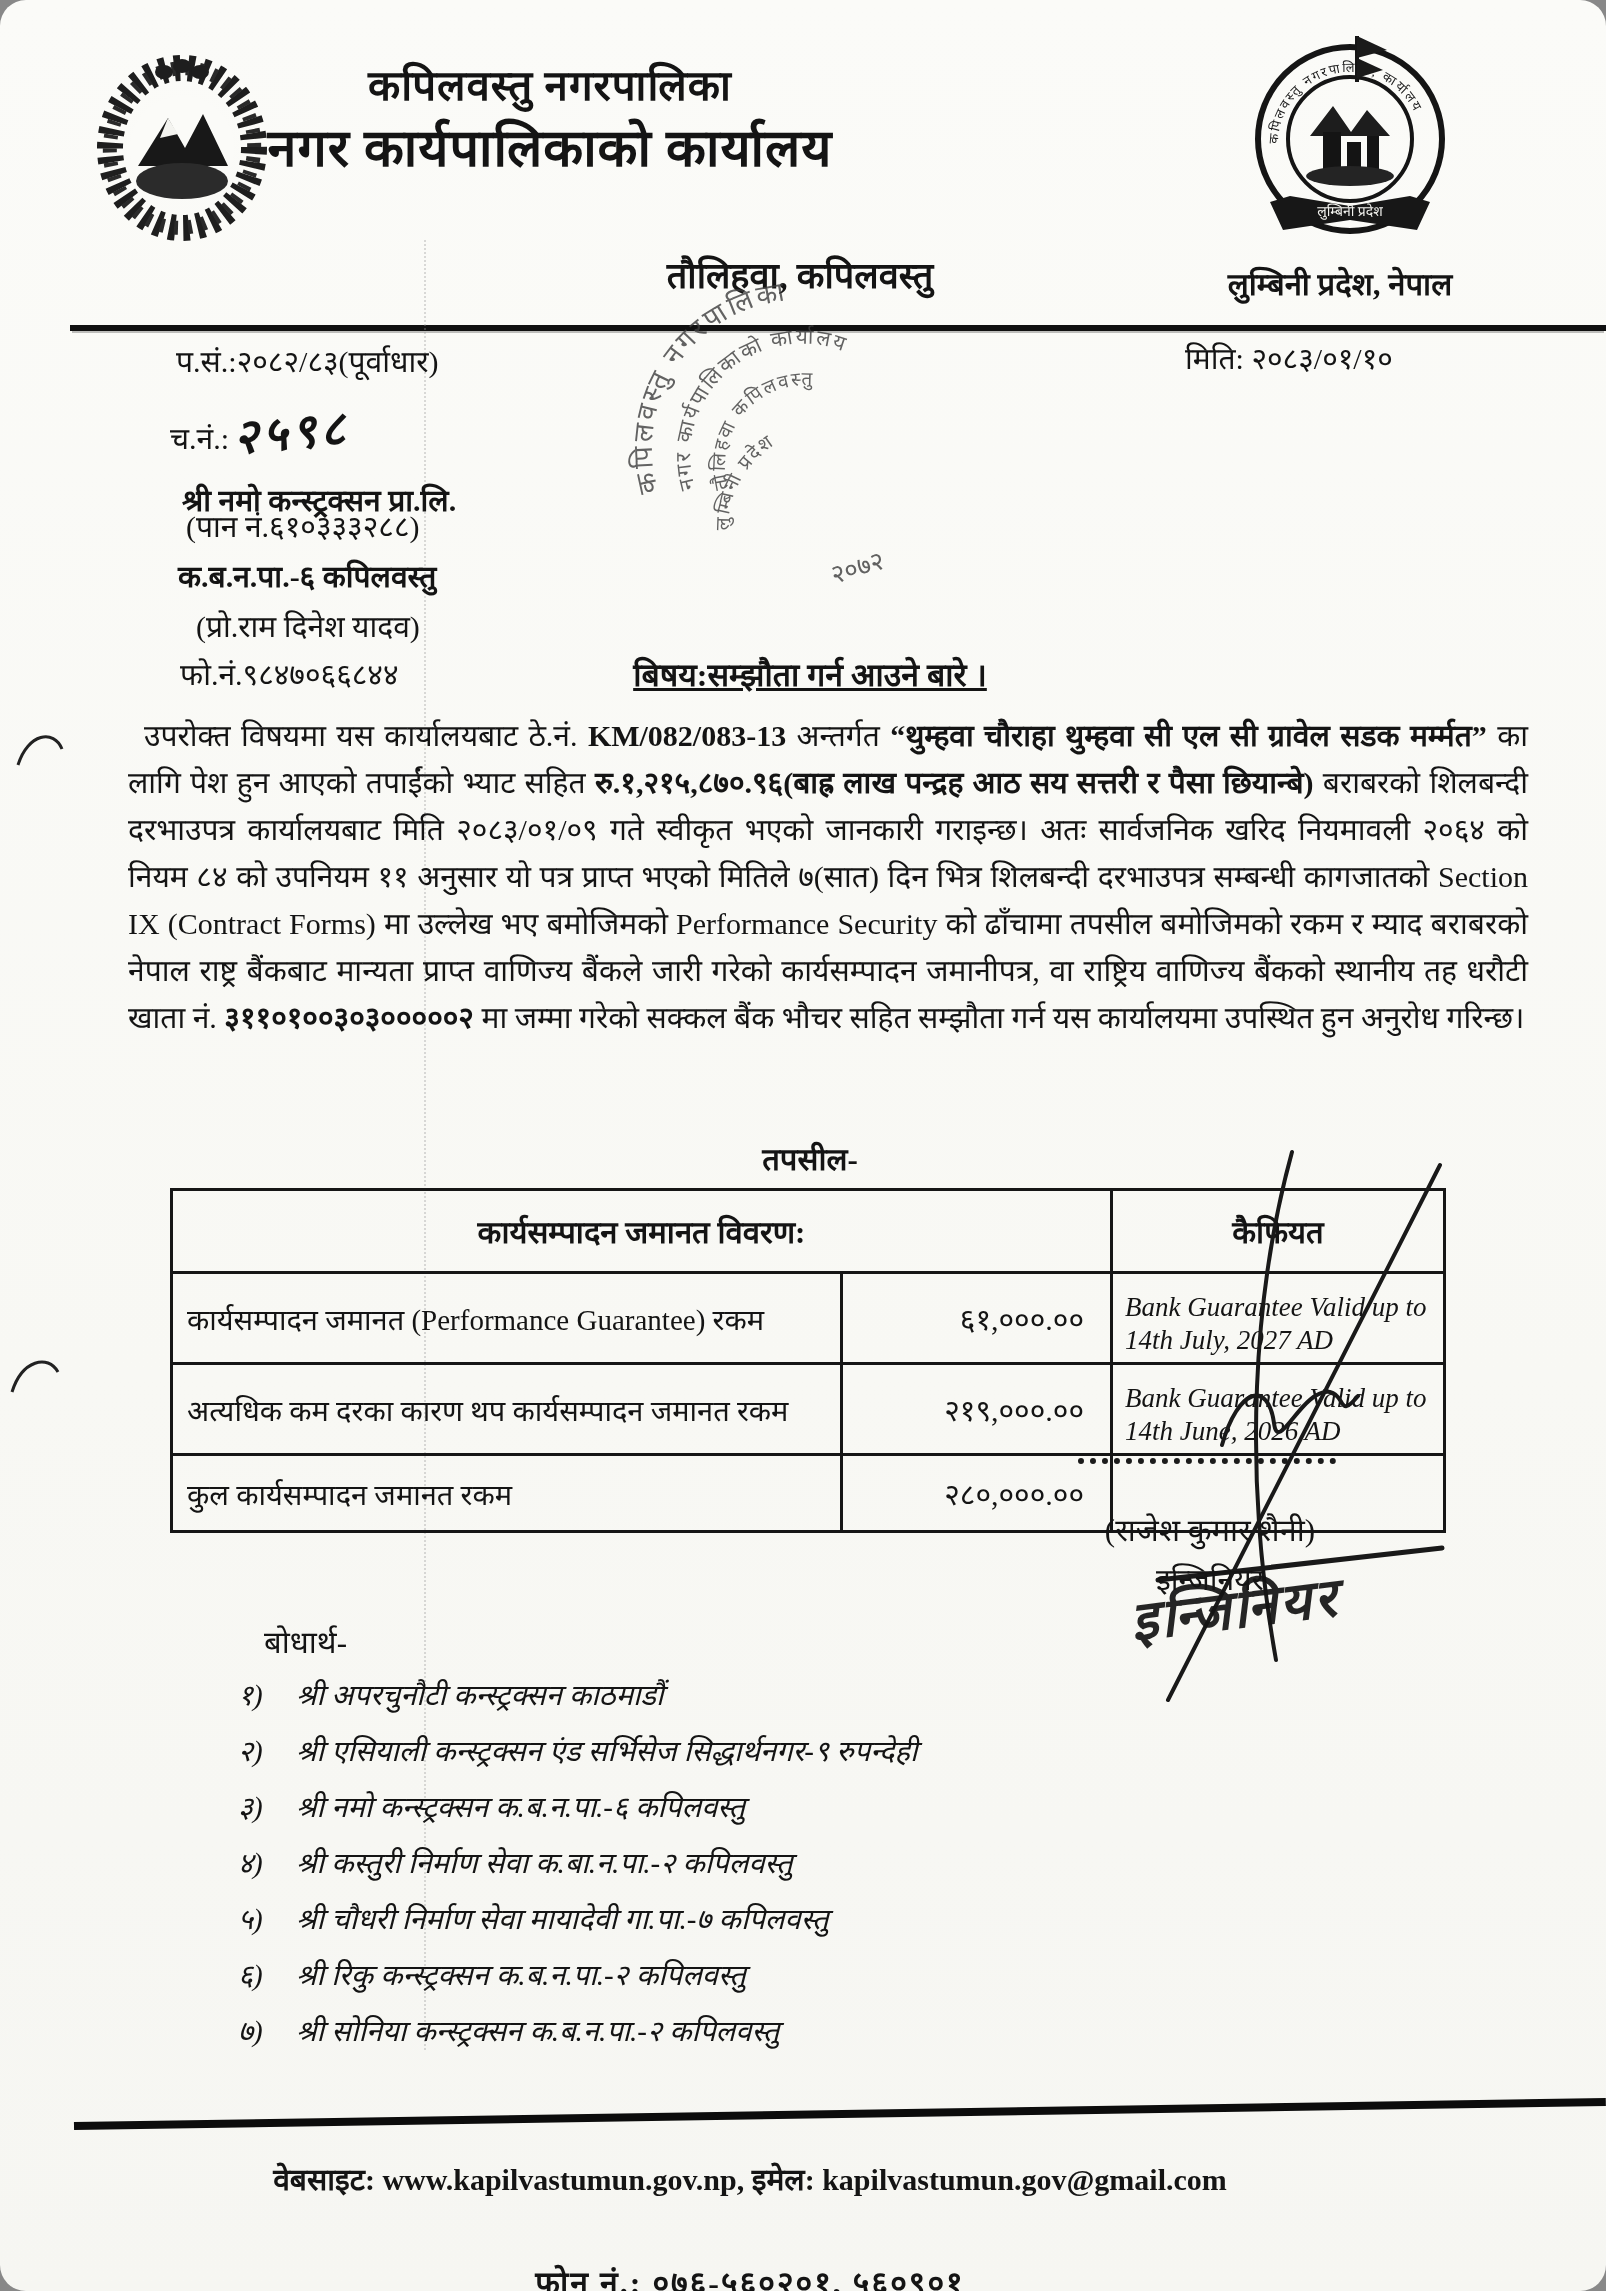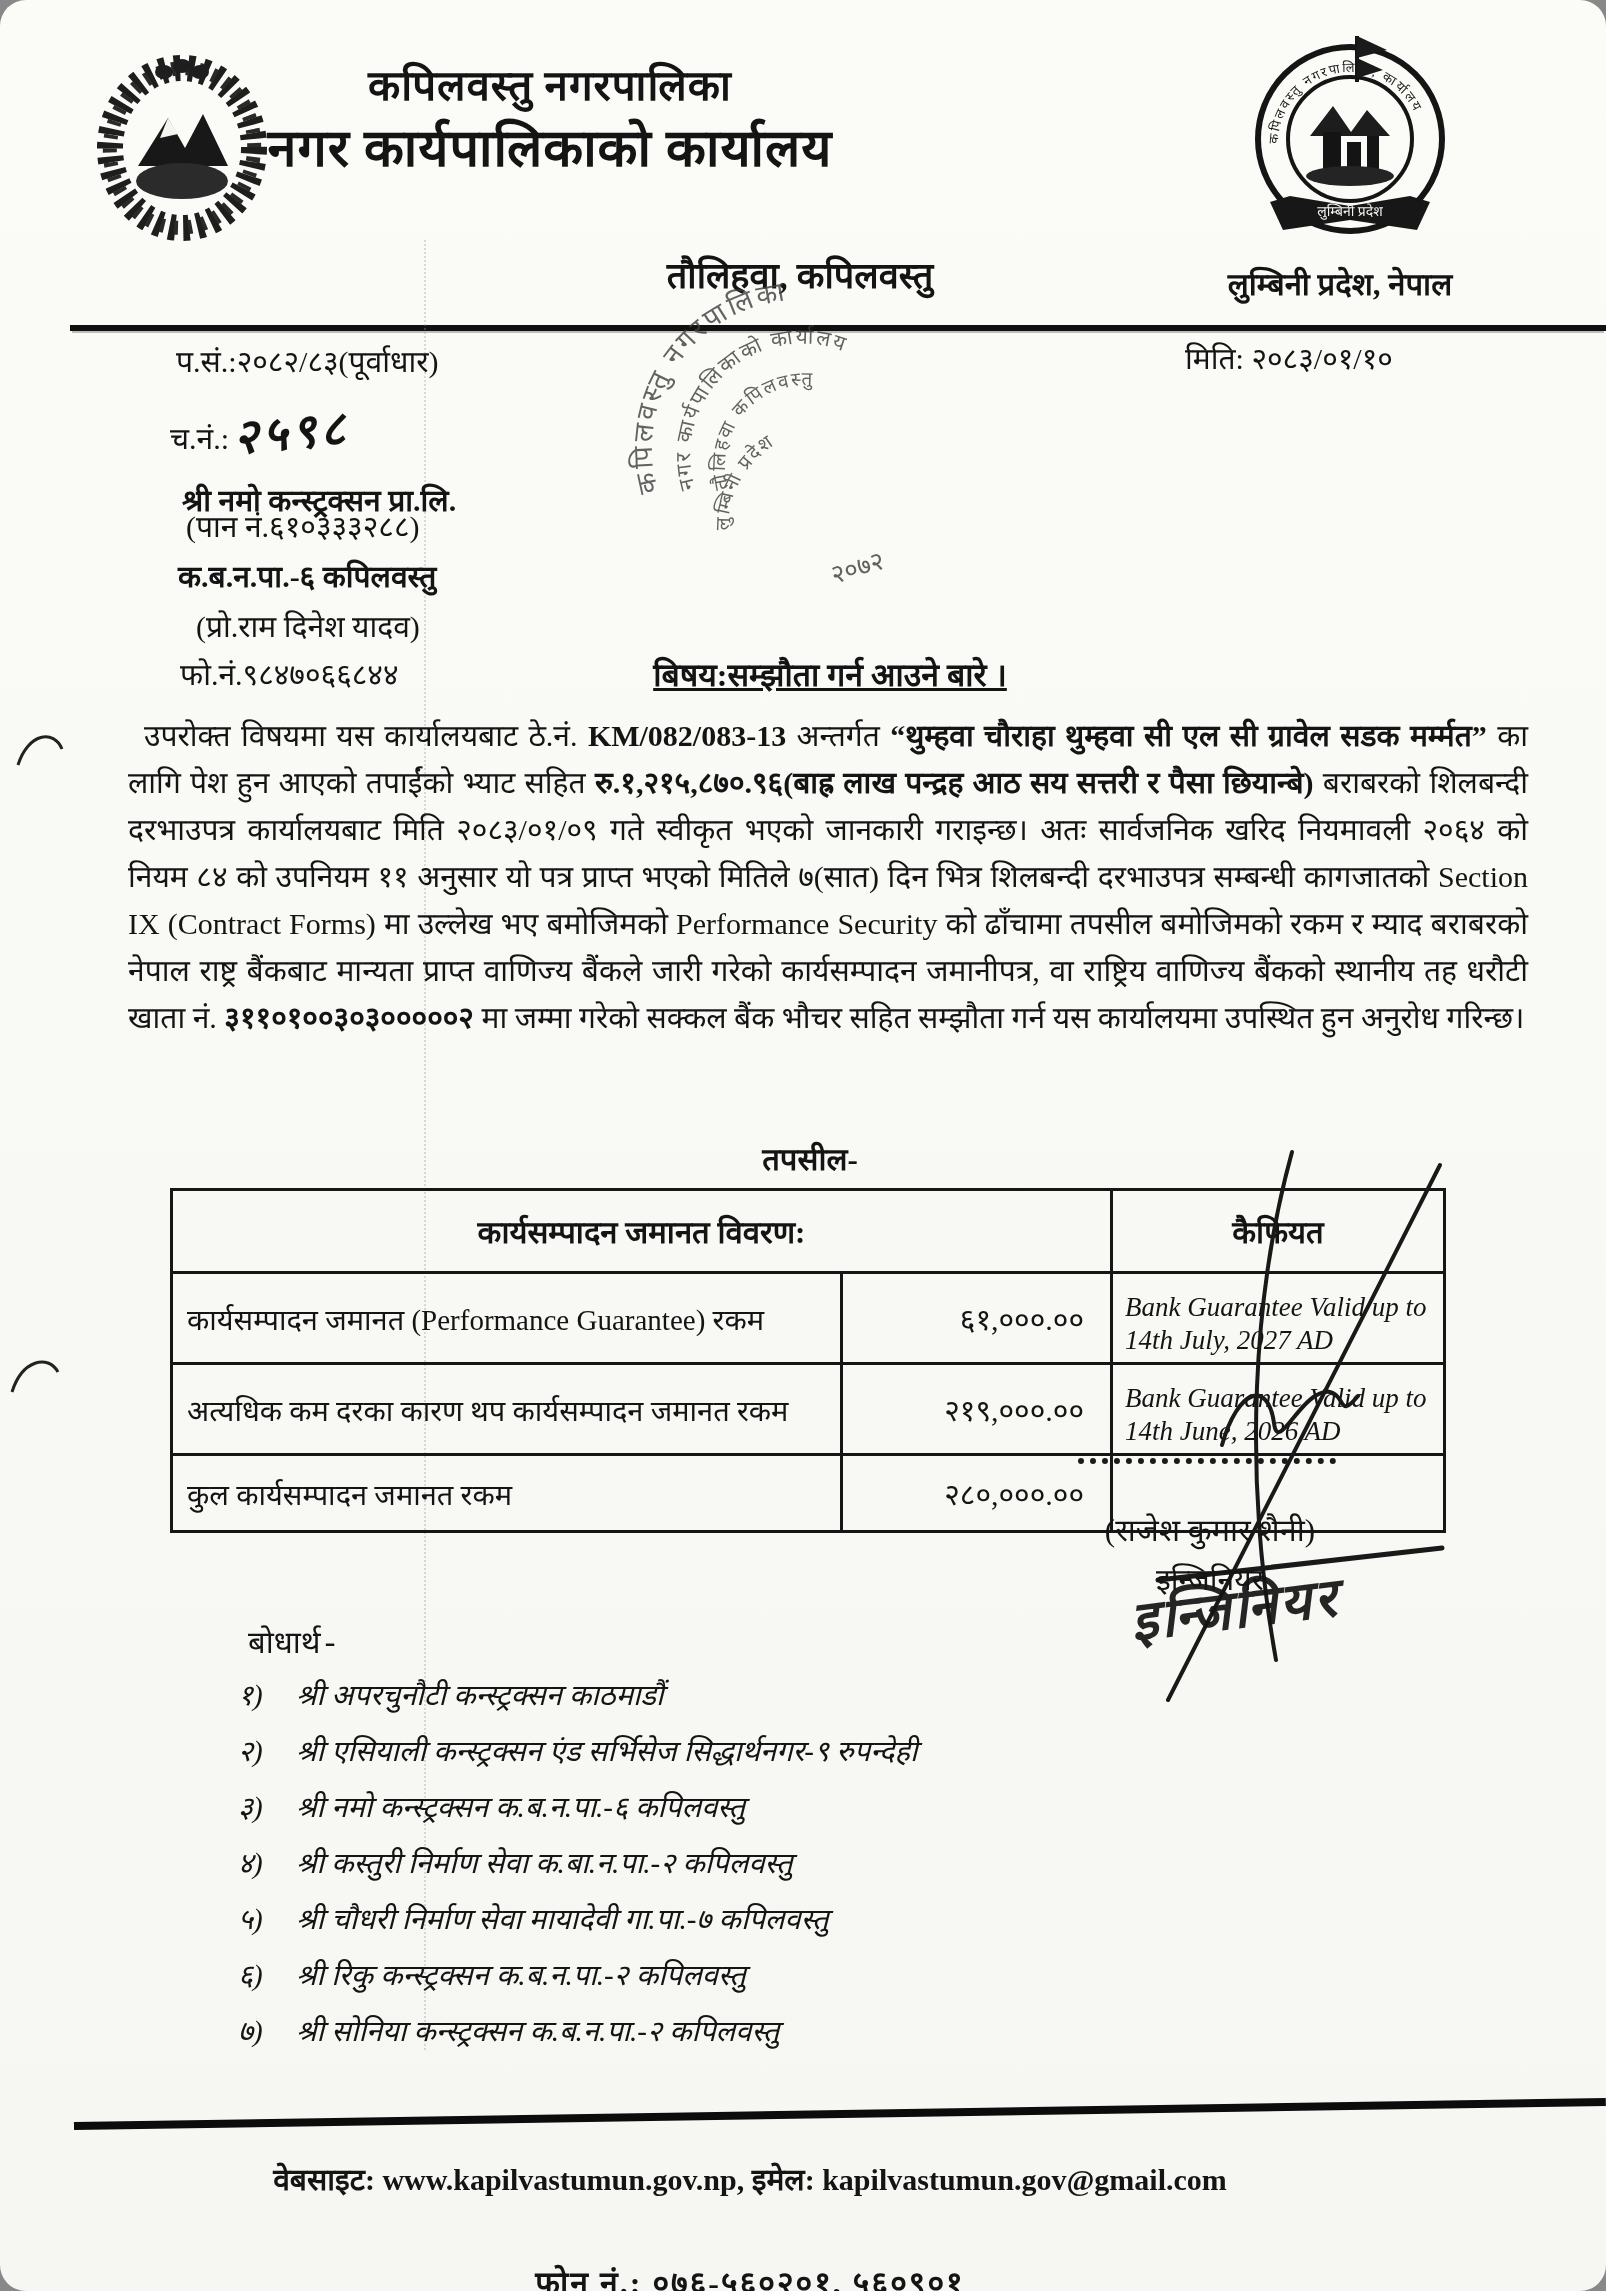--- a/index.html
+++ b/index.html
@@ -127,21 +127,21 @@
     <span class="handnum">२५९८</span>
   </div>
   <div class="abs meta-line b" style="left:182px;top:460px;margin-top:24px;">श्री नमो कन्स्ट्रक्सन प्रा.लि.</div>
   <div class="abs meta-line" style="left:186px;top:510px;">(पान नं.६१०३३३२८८)</div>
   <div class="abs meta-line b" style="left:178px;top:560px;">क.ब.न.पा.-६ कपिलवस्तु</div>
   <div class="abs meta-line" style="left:196px;top:610px;">(प्रो.राम दिनेश यादव)</div>
   <div class="abs meta-line" style="left:180px;top:658px;">फो.नं.९८४७०६६८४४</div>
 
   <div class="abs meta-line" style="left:1185px;top:342px;">मिति: २०८३/०१/१०</div>
 
-  <div class="abs subject center" style="left:480px;top:652px;width:700px;">बिषय:सम्झौता गर्न आउने बारे ।</div>
+  <div class="abs subject center" style="left:460px;top:652px;width:700px;">बिषय:सम्झौता गर्न आउने बारे ।</div>
 
   <div class="abs bodytext" style="left:128px;top:712px;width:1400px;">
     <span>उपरोक्त विषयमा यस कार्यालयबाट ठे.नं. </span><span class="b">KM/082/083-13</span><span> अन्तर्गत </span><span class="b">“थुम्हवा चौराहा थुम्हवा सी एल सी ग्रावेल सडक मर्म्मत”</span><span> का लागि पेश हुन आएको तपाईंको भ्याट सहित </span><span class="b">रु.१,२१५,८७०.९६(बाह्र लाख पन्द्रह आठ सय सत्तरी र पैसा छियान्बे)</span><span> बराबरको शिलबन्दी दरभाउपत्र कार्यालयबाट मिति २०८३/०१/०९ गते स्वीकृत भएको जानकारी गराइन्छ। अतः सार्वजनिक खरिद नियमावली २०६४ को नियम ८४ को उपनियम ११ अनुसार यो पत्र प्राप्त भएको मितिले ७(सात) दिन भित्र शिलबन्दी दरभाउपत्र सम्बन्धी कागजातको Section IX (Contract Forms) मा उल्लेख भए बमोजिमको Performance Security को ढाँचामा तपसील बमोजिमको रकम र म्याद बराबरको नेपाल राष्ट्र बैंकबाट मान्यता प्राप्त वाणिज्य बैंकले जारी गरेको कार्यसम्पादन जमानीपत्र, वा राष्ट्रिय वाणिज्य बैंकको स्थानीय तह धरौटी खाता नं. </span><span class="b">३११०१००३०३०००००२</span><span> मा जम्मा गरेको सक्कल बैंक भौचर सहित सम्झौता गर्न यस कार्यालयमा उपस्थित हुन अनुरोध गरिन्छ।</span>
   </div>
 
   <div class="abs b center" style="left:560px;top:1137px;width:500px;font-size:31px;">तपसील-</div>
 
   <div class="abs" style="left:170px;top:1188px;">
     <table class="guar">
       <colgroup>
@@ -182,21 +182,21 @@
         <path d="M 118 440 L 402 408" stroke-width="5"></path>
       </g>
     </svg>
   </div>
 
   <div class="abs dotline" style="left:1078px;top:1458px;"></div>
   <div class="abs sig-name center" style="left:1060px;top:1508px;width:300px;">(राजेश कुमार शैनी)</div>
   <div class="abs sig-desig center" style="left:1100px;top:1558px;width:220px;">इन्जिनियर</div>
   <div class="abs sig-script" style="left:1130px;top:1570px;">इन्जिनियर</div>
 
-  <div class="abs cc-head" style="left:248px;top:1620px;font-family:Liberation Mono, monospace;">बोधार्थ-</div>
+  <div class="abs cc-head" style="left:264px;top:1620px;">बोधार्थ-</div>
   <div class="abs" style="left:238px;top:1674px;font-style:italic;">
     <div class="cc-item"><span class="cc-no">१)</span><span class="cc-text">श्री अपरचुनौटी कन्स्ट्रक्सन काठमाडौं</span></div>
     <div class="cc-item"><span class="cc-no">२)</span><span class="cc-text">श्री एसियाली कन्स्ट्रक्सन एंड सर्भिसेज सिद्धार्थनगर-९ रुपन्देही</span></div>
     <div class="cc-item"><span class="cc-no">३)</span><span class="cc-text">श्री नमो कन्स्ट्रक्सन क.ब.न.पा.-६ कपिलवस्तु</span></div>
     <div class="cc-item"><span class="cc-no">४)</span><span class="cc-text">श्री कस्तुरी निर्माण सेवा क.बा.न.पा.-२ कपिलवस्तु</span></div>
     <div class="cc-item"><span class="cc-no">५)</span><span class="cc-text">श्री चौधरी निर्माण सेवा मायादेवी गा.पा.-७ कपिलवस्तु</span></div>
     <div class="cc-item"><span class="cc-no">६)</span><span class="cc-text">श्री रिकु कन्स्ट्रक्सन क.ब.न.पा.-२ कपिलवस्तु</span></div>
     <div class="cc-item"><span class="cc-no">७)</span><span class="cc-text">श्री सोनिया कन्स्ट्रक्सन क.ब.न.पा.-२ कपिलवस्तु</span></div>
   </div>
 

